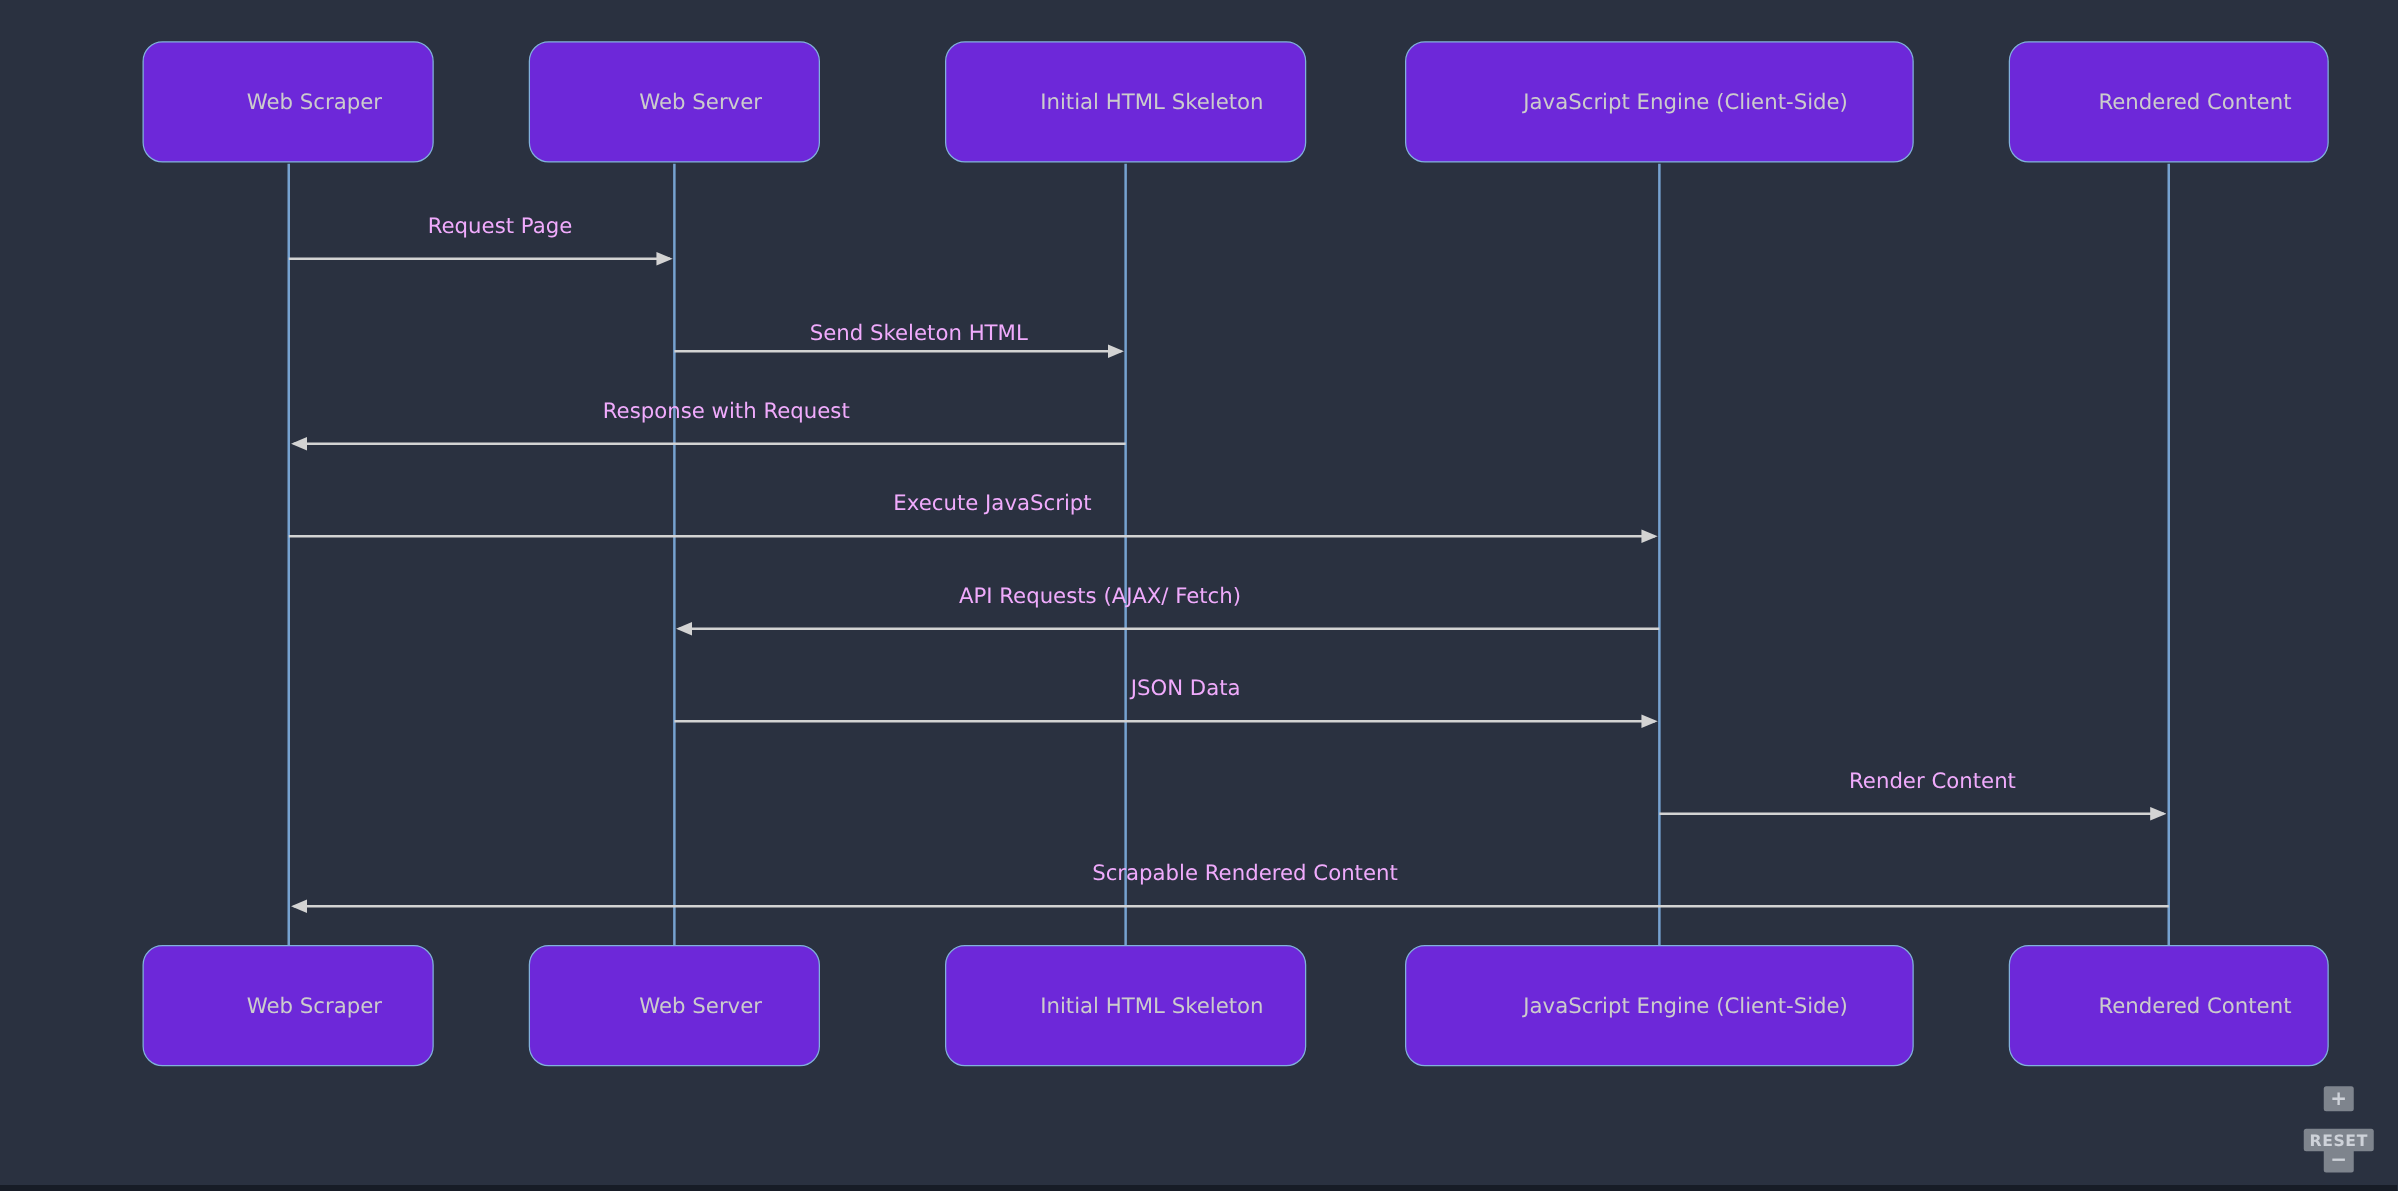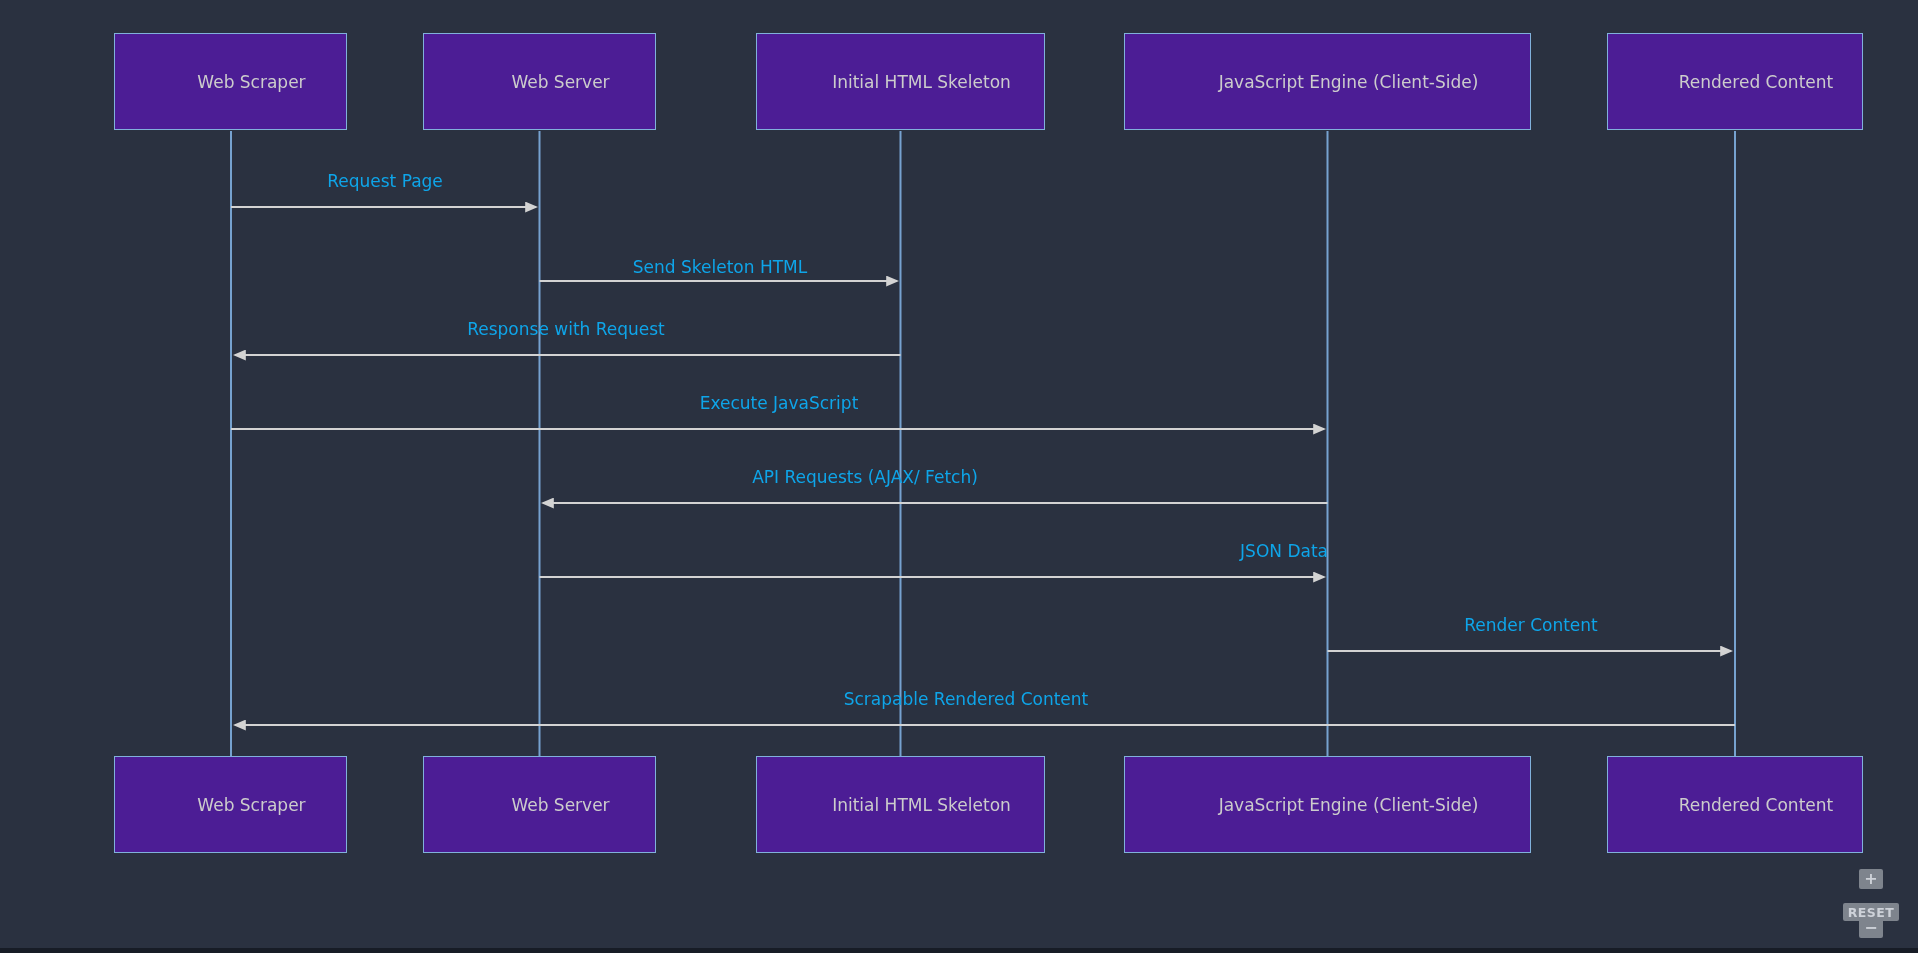--- a/index.html
+++ b/index.html
@@ -18,40 +18,41 @@
     background: #2a3140;
   }
   .links {
     position: absolute;
     left: 0;
     top: 0;
   }
   .actor-box {
     position: absolute;
     height: 97px;
-    background: #4c1d95;
+    background: #6d28d9;
     border: 1.5px solid #81b1db;
-    border-radius: 0;
+    border-radius: 16px;
     display: flex;
     align-items: center;
     justify-content: center;
     color: #cccccc;
     font-size: 17px;
     box-sizing: border-box;
     text-align: center;
     padding-left: 42px;
   }
   .msg-label {
     position: absolute;
     height: 30px;
     line-height: 30px;
     text-align: center;
-    color: #0ea5e9;
+    color: #f0abfc;
     font-size: 17px;
     white-space: nowrap;
+    padding-left: 15px;
   }
   .ctl-btn {
     position: absolute;
     background: #7e848d;
     color: #ced2d9;
     border: none;
     border-radius: 2px;
     display: flex;
     align-items: center;
     justify-content: center;
@@ -121,22 +122,22 @@
   <div class="actor-box" style="left:423px; top:756px; width:233px;">Web Server</div>
   <div class="actor-box" style="left:756px; top:756px; width:289px;">Initial HTML Skeleton</div>
   <div class="actor-box" style="left:1124px; top:756px; width:407px;">JavaScript Engine (Client-Side)</div>
   <div class="actor-box" style="left:1607px; top:756px; width:256px;">Rendered Content</div>
 
   <div class="msg-label" style="left:231px; top:166px; width:308px;">Request Page</div>
   <div class="msg-label" style="left:539px; top:240px; width:362px;margin-top:12px;">Send Skeleton HTML</div>
   <div class="msg-label" style="left:231px; top:314px; width:670px;">Response with Request</div>
   <div class="msg-label" style="left:231px; top:388px; width:1096px;">Execute JavaScript</div>
   <div class="msg-label" style="left:539px; top:462px; width:652px;">API Requests (AJAX/ Fetch)</div>
-  <div class="msg-label" style="left:539px; top:536px; width:789px;text-align:right;">JSON Data</div>
+  <div class="msg-label" style="left:539px; top:536px; width:789px;">JSON Data</div>
   <div class="msg-label" style="left:1327px; top:610px; width:408px;">Render Content</div>
-  <div class="msg-label" style="left:214px; top:684px; width:1504px;">Scrapable Rendered Content</div>
+  <div class="msg-label" style="left:229px; top:684px; width:1504px;">Scrapable Rendered Content</div>
 
   <button class="ctl-btn ctl-zoom" style="left:1859px; top:869px;">+</button>
   <button class="ctl-btn ctl-reset" style="left:1843px; top:893px;">RESET</button>
   <button class="ctl-btn ctl-zoom" style="left:1859px; top:918px;">−</button>
 
   <div class="bottom-edge"></div>
 </div>
 
 </body></html>

